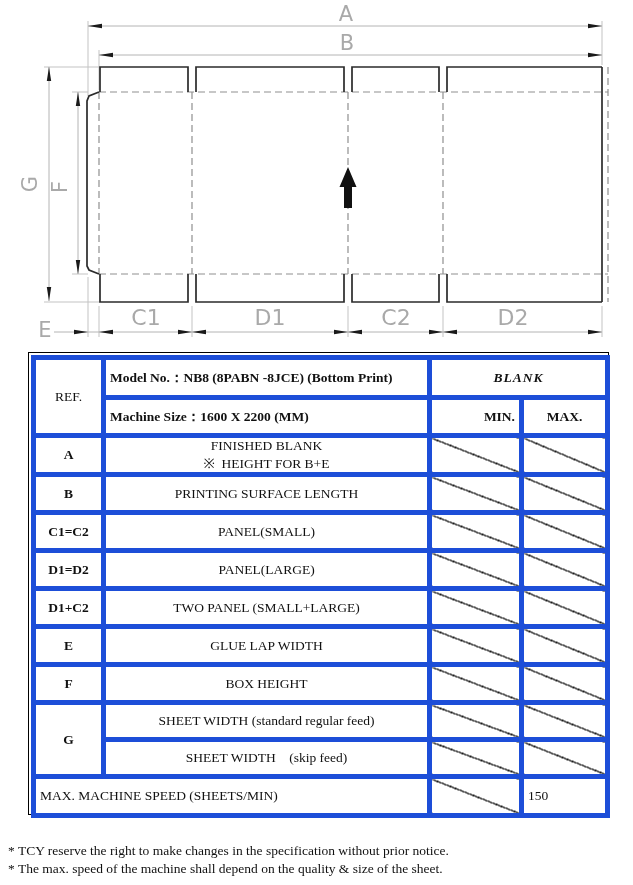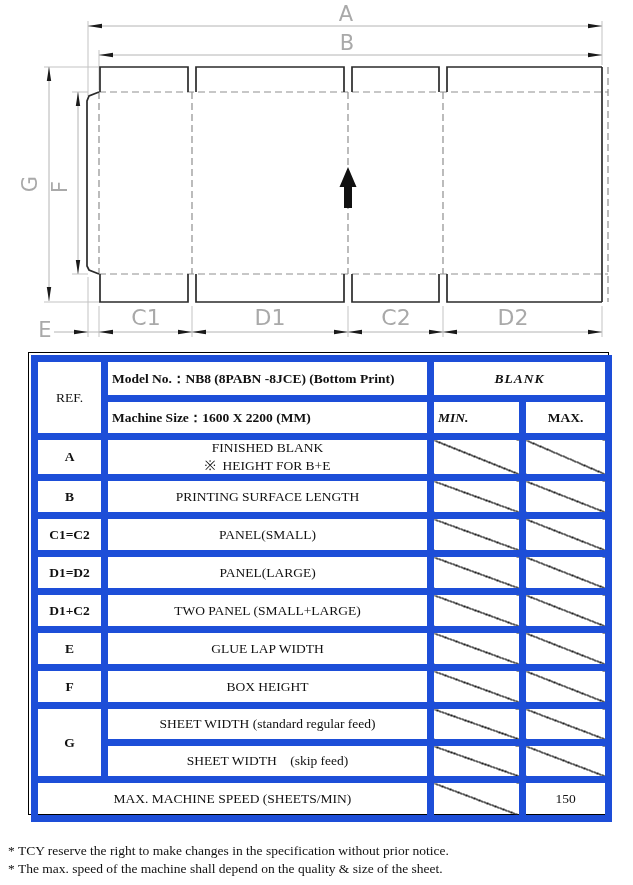--- a/index.html
+++ b/index.html
@@ -5,30 +5,30 @@
   html,body{margin:0;padding:0;background:#fff;}
   #page{position:relative;width:633px;height:885px;background:#fff;overflow:hidden;
         font-family:"Liberation Serif","DejaVu Serif",serif;color:#111;}
   
   #dieline{position:absolute;left:0;top:0;}
   .dim-label{font-family:"DejaVu Sans","Liberation Sans",sans-serif;fill:#a9a9a9;}
   
   .spec-wrap{position:absolute;left:28px;top:352px;width:581px;height:463px;
              border:1px solid #000;padding:2px;box-sizing:border-box;background:#fff;}
   table.spec{border-collapse:collapse;width:100%;height:100%;table-layout:fixed;}
-  table.spec td{border:7px solid #1d4ed8;font-size:13.5px;padding:0 4px;vertical-align:middle;
+  table.spec td{border:5px solid #1d4ed8;font-size:13.5px;padding:0 4px;vertical-align:middle;
                 overflow:hidden;}
   td.ref-col{text-align:center;font-weight:bold;}
   td.ref-head{text-align:center;font-weight:normal;}
   td.desc{text-align:center;padding-left:5px;white-space:pre-wrap;}
   td.model{font-weight:bold;padding-left:5px;}
   td.inline-h{text-align:center;font-weight:bold;font-style:italic;letter-spacing:1px;}
-  td.min-h{text-align:left;font-weight:bold;font-style:italic;}
+  td.min-h{text-align:right;font-weight:bold;}
   td.max-h{text-align:center;font-weight:bold;}
-  td.center{text-align:center;}
+  td.center{}
   td.diag{background-image:linear-gradient(to top right,
            transparent calc(50% - 0.7px),
            #1c1c1c calc(50% - 0.7px) calc(50% + 0.7px),
            transparent calc(50% + 0.7px));}
   
   .notes{position:absolute;left:8px;top:842px;font-size:13.5px;line-height:18px;}
 </style>
 </head>
 <body>
 

